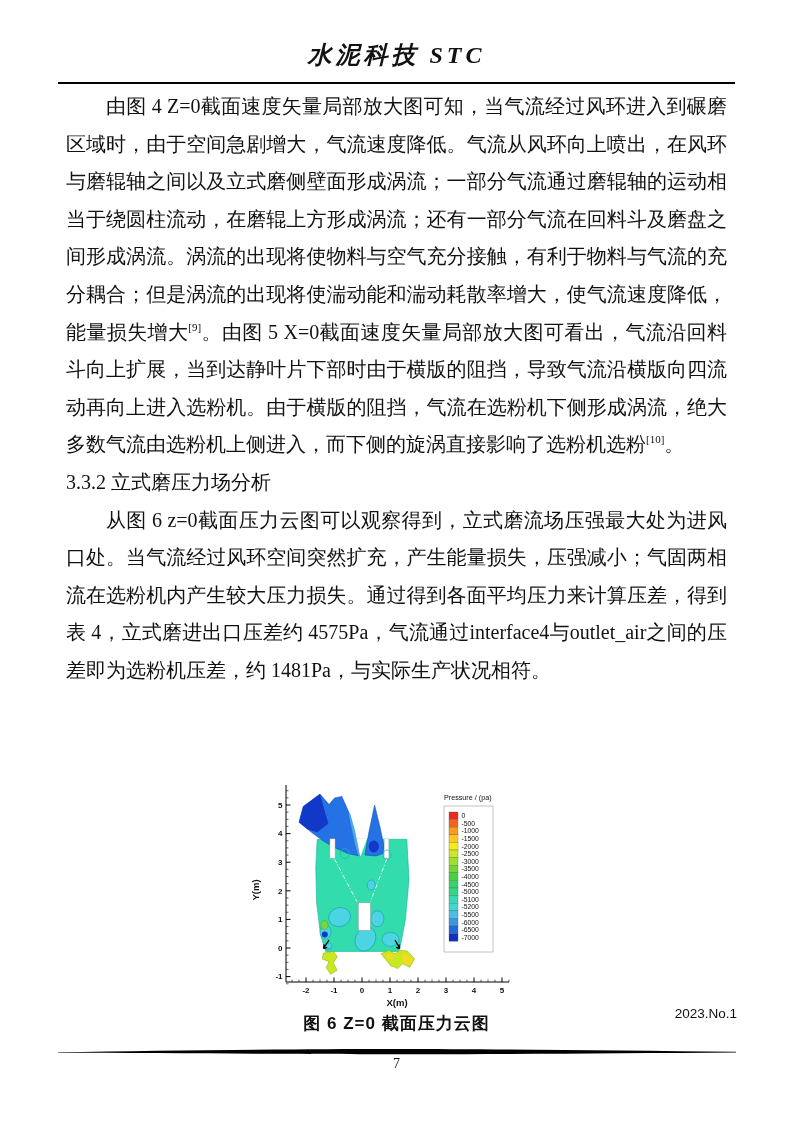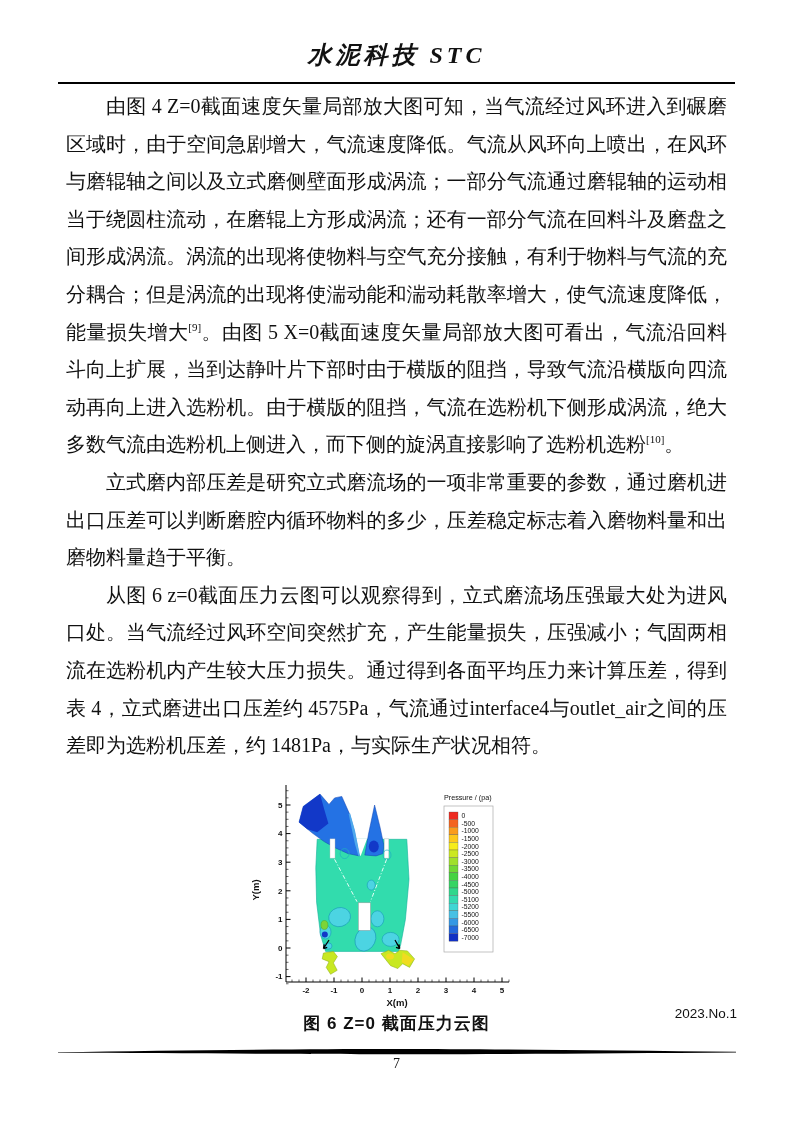--- a/index.html
+++ b/index.html
@@ -77,21 +77,21 @@
 <body>
 
 <div class="page">
 
   <div class="header">
     <div class="journal-title">水泥科技 STC</div>
   </div>
 
   <div class="content">
     <p><span>由图 4 Z=0截面速度矢量局部放大图可知，当气流经过风环进入到碾磨区域时，由于空间急剧增大，气流速度降低。气流从风环向上喷出，在风环与磨辊轴之间以及立式磨侧壁面形成涡流；一部分气流通过磨辊轴的运动相当于绕圆柱流动，在磨辊上方形成涡流；还有一部分气流在回料斗及磨盘之间形成涡流。涡流的出现将使物料与空气充分接触，有利于物料与气流的充分耦合；但是涡流的出现将使湍动能和湍动耗散率增大，使气流速度降低，能量损失增大</span><sup class="ref">[9]</sup><span>。由图 5 X=0截面速度矢量局部放大图可看出，气流沿回料斗向上扩展，当到达静叶片下部时由于横版的阻挡，导致气流沿横版向四流动再向上进入选粉机。由于横版的阻挡，气流在选粉机下侧形成涡流，绝大多数气流由选粉机上侧进入，而下侧的旋涡直接影响了选粉机选粉</span><sup class="ref">[10]</sup><span>。</span></p>
-    <p>立式磨内部压差是研究立式磨流场的一项非常重要的参数，通过磨机进出口压差可以判断磨腔内循环物料的多少，压差稳定标志着入磨物料量和出磨物料量趋于平衡。</p>
+    <p class="heading">3.3.2 立式磨压力场分析</p>
     <p>从图 6 z=0截面压力云图可以观察得到，立式磨流场压强最大处为进风口处。当气流经过风环空间突然扩充，产生能量损失，压强减小；气固两相流在选粉机内产生较大压力损失。通过得到各面平均压力来计算压差，得到表 4，立式磨进出口压差约 4575Pa，气流通过interface4与outlet_air之间的压差即为选粉机压差，约 1481Pa，与实际生产状况相符。</p>
   </div>
 
   <div class="figure-wrap">
     <svg id="pressure-plot" width="318" height="230" viewBox="0 0 318 230" xmlns="http://www.w3.org/2000/svg">
 
       <g>
         <path d="M70.2,57.3 L159.8,57.3 L162,97.4 L158.4,137.4 L153.6,163.1 L151.4,169.4 L78.6,169.4 L73.6,153.1 L69.6,120.2 L68.8,85.9 Z" fill="#32DCAD" stroke="#14b09a" stroke-width="0.6"></path>
 
         <path d="M99.9,57 L120,57 L113.6,74 Z" fill="#ffffff"></path>

